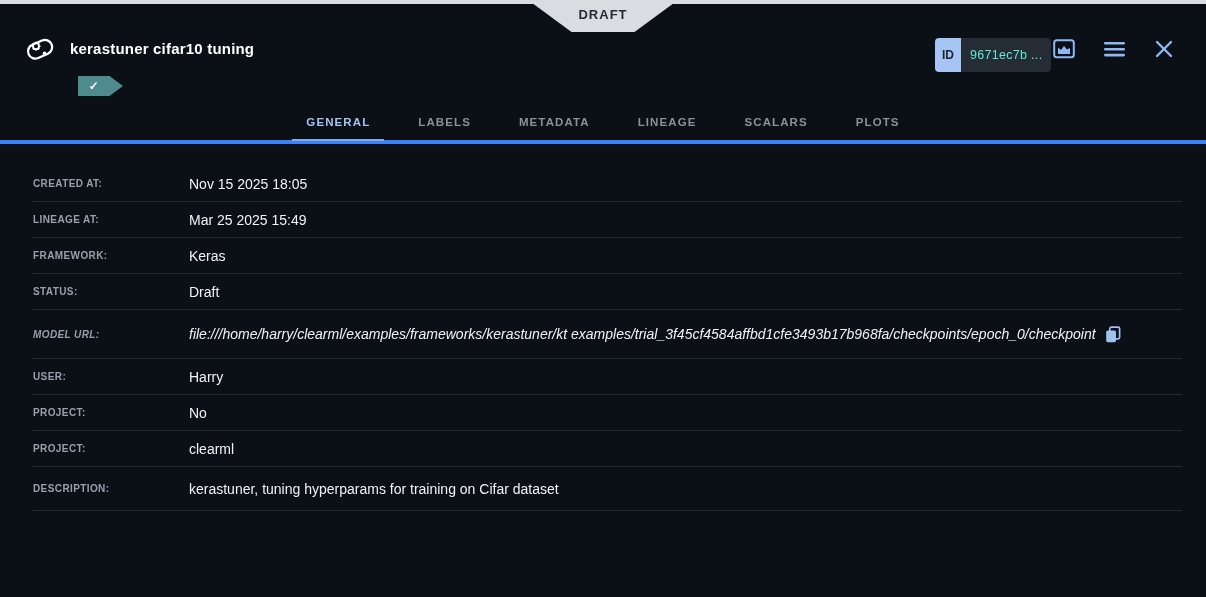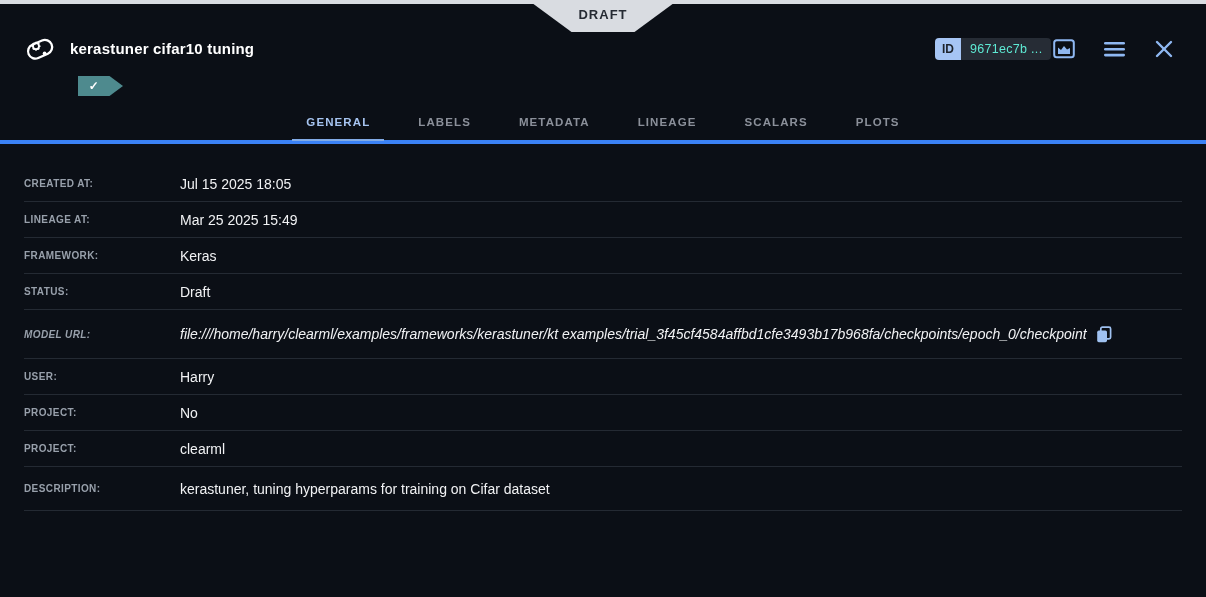--- a/index.html
+++ b/index.html
@@ -36,21 +36,21 @@
   .check-badge {
     position: absolute; left: 78px; top: 76px; width: 45px; height: 20px;
     background: #4e8a8e; border: none;
     clip-path: polygon(0 0, 70% 0, 100% 50%, 70% 100%, 0 100%);
     display: flex; align-items: center; cursor: pointer;
   }
   .check-badge span {
     width: 70%; text-align: center; color: #ffffff; font-size: 12px; font-weight: bold;
   }
   .id-chip {
-    position: absolute; left: 935px; top: 38px; height: 22px;
+    position: absolute; left: 935px; top: 38px; height: 34px;
     display: flex; align-items: stretch; border-radius: 4px; overflow: hidden;
     cursor: pointer;
   }
   .id-chip .id-key {
     background: #a6c5f4; color: #1d232b; font-size: 12px; font-weight: bold;
     display: flex; align-items: center; padding: 0 7px;
   }
   .id-chip .id-val {
     background: #262c35; color: #5eead4; font-size: 12.5px;
     display: flex; align-items: center; padding: 0 9px; letter-spacing: .3px;
@@ -75,21 +75,21 @@
     cursor: pointer; white-space: nowrap;
   }
   .tab.active { color: #a6c4f0; }
   .tab.active::after {
     content: ""; position: absolute; left: 0; right: 0; bottom: -1px; height: 2px;
     background: #82abe6;
   }
 
   
   .details {
-    position: absolute; top: 144px; left: 24px; right: 24px; padding-top: 22px;
+    position: absolute; top: 144px; left: 33px; right: 24px; padding-top: 22px;
   }
   .detail-row {
     display: flex; align-items: center; min-height: 36px;
     border-bottom: 1px solid #242a33;
   }
   .detail-row:nth-child(5) { min-height: 49px; font-style: italic; }
   .detail-row:nth-child(9) { min-height: 44px; }
   .detail-label {
     width: 156px; flex: none;
     color: #98a0ab; font-size: 10px; font-weight: bold; letter-spacing: .4px;
@@ -163,21 +163,21 @@
     <div class="tab">LABELS</div>
     <div class="tab">METADATA</div>
     <div class="tab">LINEAGE</div>
     <div class="tab">SCALARS</div>
     <div class="tab">PLOTS</div>
   </nav>
 
 <div class="details" id="details">
     <div class="detail-row">
     <span class="detail-label">CREATED AT:</span>
-    <span class="detail-value">Jul 15 2025 18:05</span>
+    <span class="detail-value">Nov 15 2025 18:05</span>
 
   </div>
     <div class="detail-row">
     <span class="detail-label">LINEAGE AT:</span>
     <span class="detail-value">Mar 25 2025 15:49</span>
 
   </div>
     <div class="detail-row">
     <span class="detail-label">FRAMEWORK:</span>
     <span class="detail-value">Keras</span>

